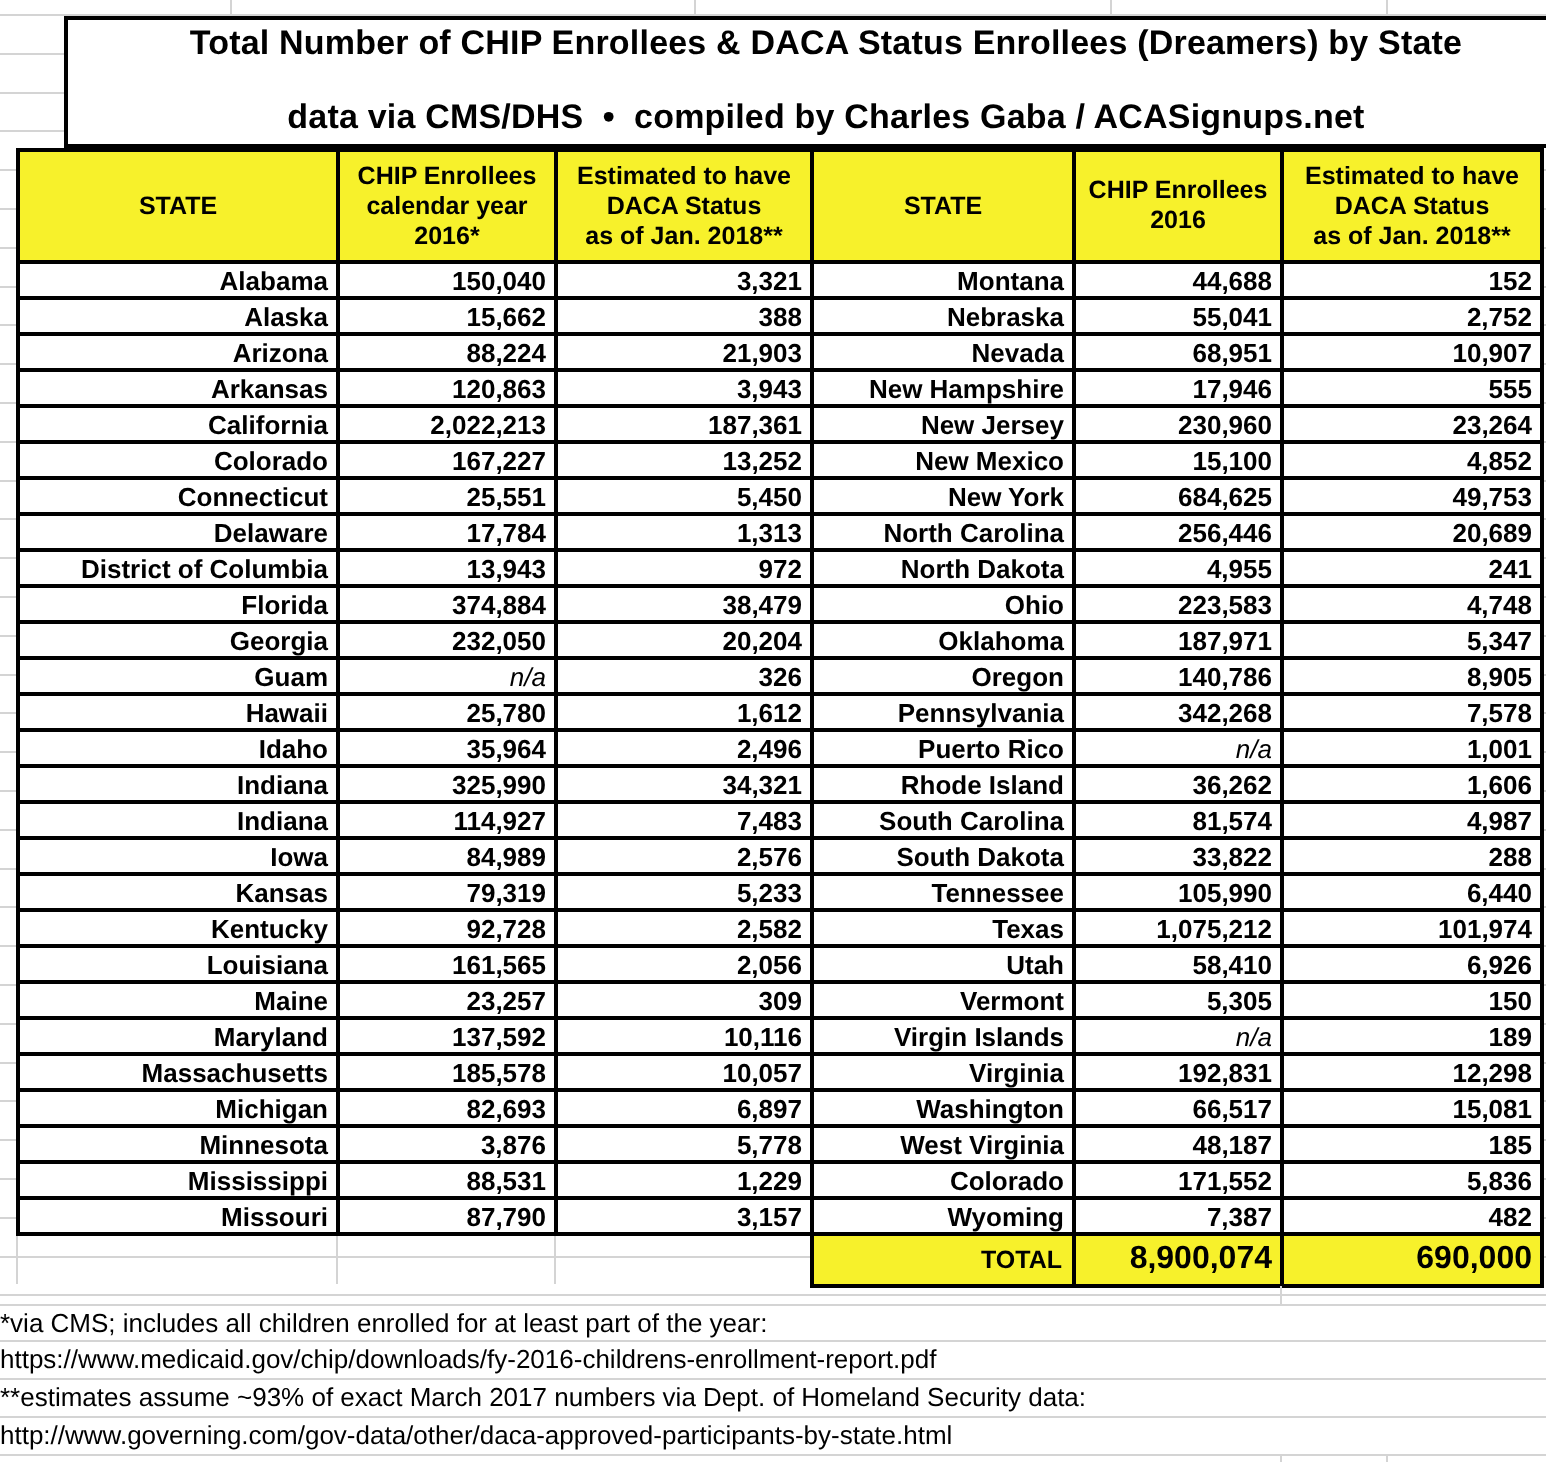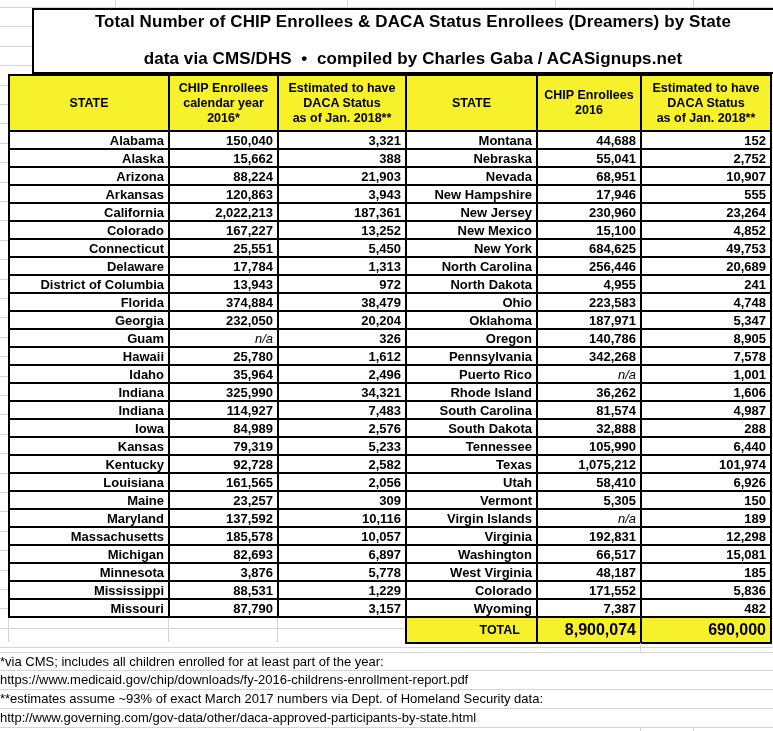--- a/index.html
+++ b/index.html
@@ -46,21 +46,21 @@
     text-align:center;vertical-align:middle;white-space:pre-line;height:56px;padding:0 1px;
   }
   .data-table tbody td{
     background:#fff;font-weight:bold;font-size:13px;text-align:right;
     vertical-align:middle;padding:0 4px;height:18px;white-space:nowrap;
   }
   .data-table tbody td.c-na{font-weight:normal;font-style:italic;}
   .data-table tfoot td{height:26px;vertical-align:middle;white-space:nowrap;}
   .data-table td.ghost{border:none;background:transparent;}
   .data-table td.total-label{
-    background:var(--header-fill);font-weight:bold;font-size:12.5px;text-align:right;padding:0 16px;
+    background:var(--header-fill);font-weight:bold;font-size:12.5px;text-align:right;padding:0 5px;
   }
   .data-table td.total-num{
     background:var(--header-fill);font-weight:bold;font-size:16px;text-align:right;padding:0 4px;margin-left:34px;
   }
 
   .footnotes{position:absolute;left:0;top:652px;width:773px;}
   .foot-row{
     box-sizing:border-box;height:19px;line-height:18px;padding-left:0;background:#fff;
     border-bottom:1px solid var(--gridline);font-size:13px;white-space:nowrap;overflow:hidden;
   }
@@ -227,21 +227,21 @@
         <td>7,483</td>
         <td>South Carolina</td>
         <td>81,574</td>
         <td>4,987</td>
       </tr>
       <tr>
         <td>Iowa</td>
         <td>84,989</td>
         <td>2,576</td>
         <td>South Dakota</td>
-        <td>32,888</td>
+        <td>33,822</td>
         <td>288</td>
       </tr>
       <tr>
         <td>Kansas</td>
         <td>79,319</td>
         <td>5,233</td>
         <td>Tennessee</td>
         <td>105,990</td>
         <td>6,440</td>
       </tr>

